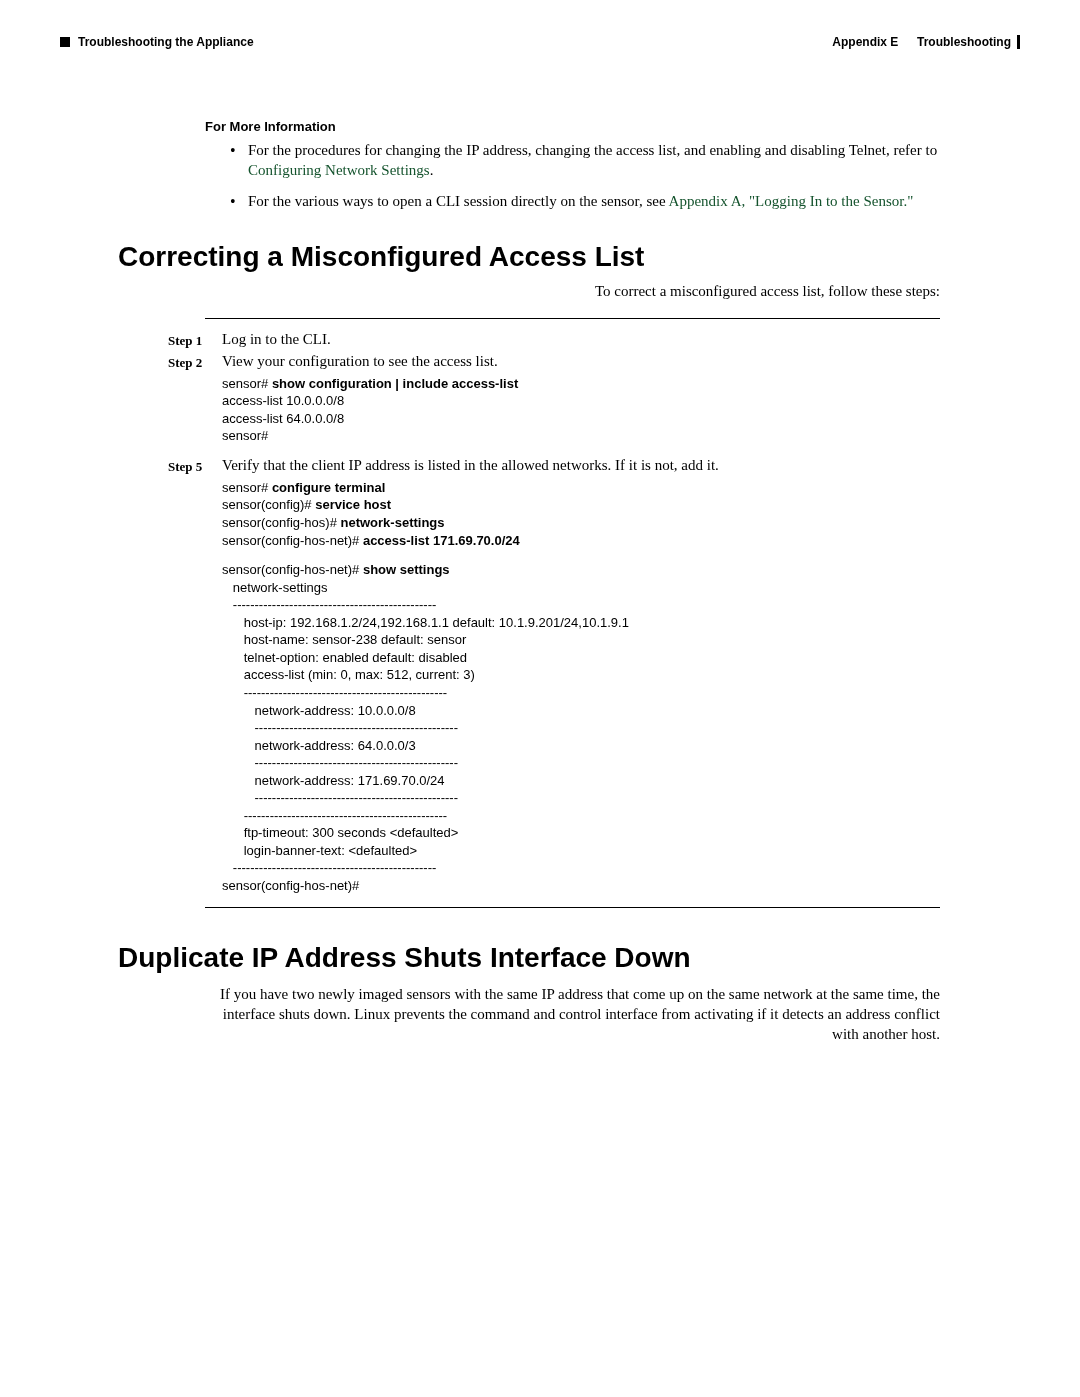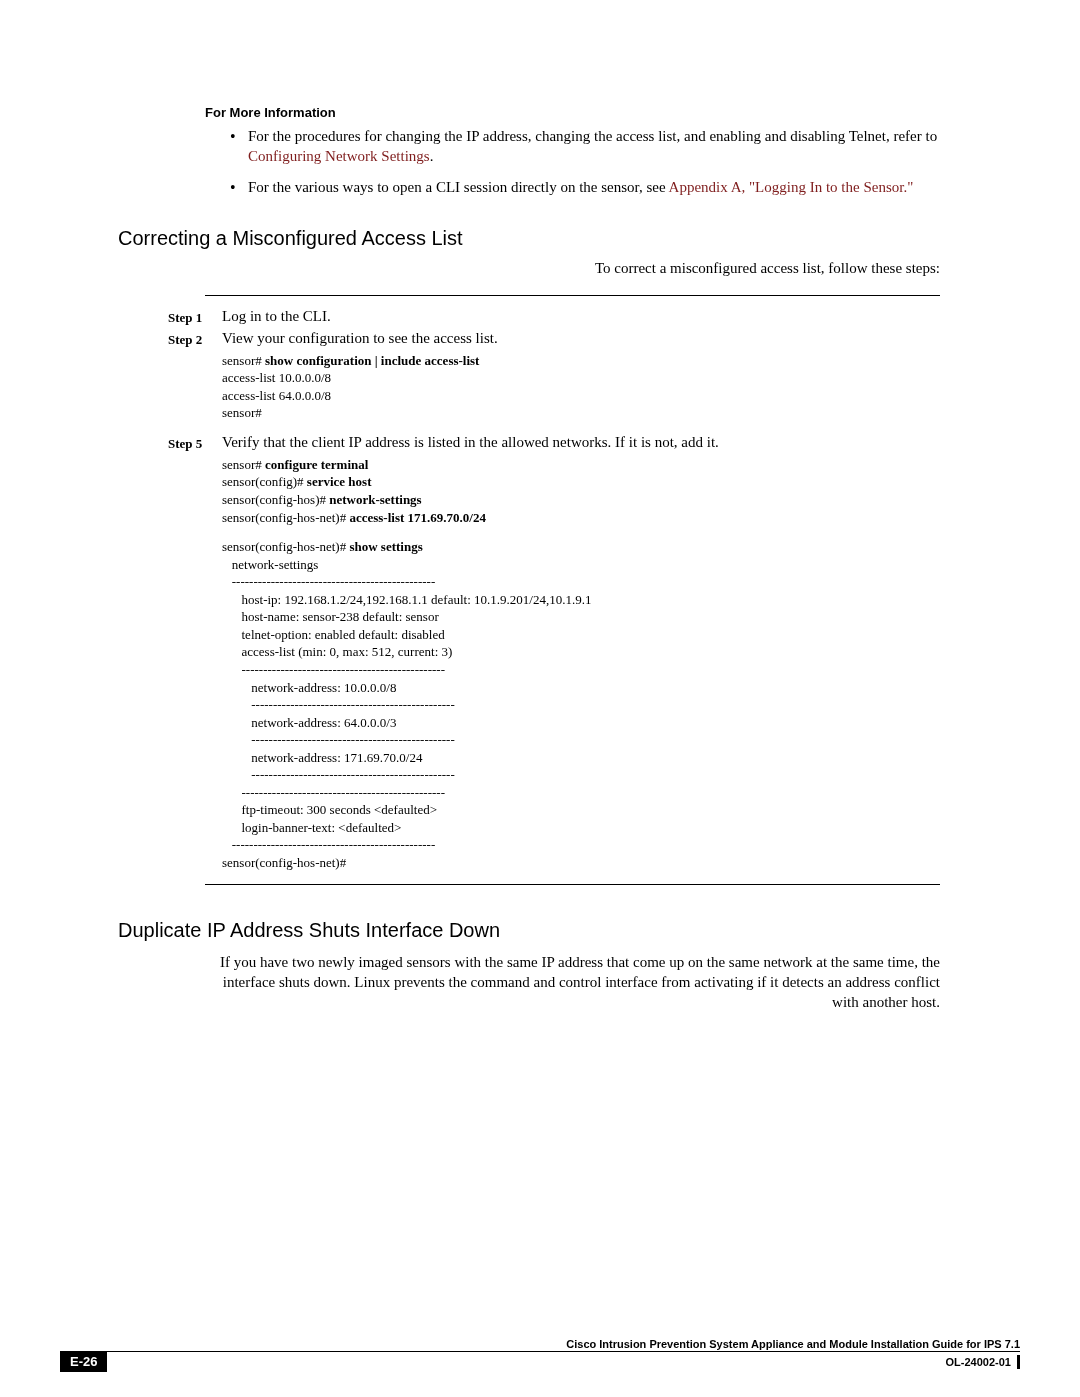--- a/index.html
+++ b/index.html
@@ -69,26 +69,26 @@
     line-height: 1.35;
   }
   .bullet-list li::before {
     content: "•";
     position: absolute;
     left: 0;
     top: 0;
     font-size: 16px;
   }
   .link {
-    color: #7f1d1d;
+    color: #14532d;
   }
   h2.heading {
     font-family: Arial, Helvetica, sans-serif;
-    font-weight: normal;
-    font-size: 20px;
+    font-weight: bold;
+    font-size: 28px;
     margin: 30px 0 10px 58px;
   }
   .intro {
     margin-left: 145px;
     margin-bottom: 18px;
     width: 735px;
     text-align: right;
   }
   .hr {
     border: none;
@@ -111,21 +111,21 @@
     font-size: 13px;
     width: 54px;
     flex-shrink: 0;
     padding-top: 2px;
   }
   .step-text {
     flex: 1;
     padding-top: 0;
   }
   .code-block {
-    font-family: Liberation Serif, serif;
+    font-family: Liberation Sans, sans-serif;
     font-size: 13px;
     white-space: pre;
     margin: 4px 0 12px 162px;
     line-height: 1.35;
   }
   .code-block .b { font-weight: bold; }
   .footer {
     position: absolute;
     bottom: 28px;
     left: 60px;
@@ -161,20 +161,32 @@
   .footer-right {
     display:flex;
     align-items:center;
     gap:6px;
   }
 </style>
 </head>
 <body>
 
 <div class="page">
+  <div class="header-row">
+    <div class="header-left">
+      <span class="black-sq"></span>
+      <span>Troubleshooting the Appliance</span>
+    </div>
+    <div class="header-right">
+      <span>Appendix E</span>
+      <span>&nbsp;&nbsp;</span>
+      <span>Troubleshooting</span>
+      <span class="header-bar"></span>
+    </div>
+  </div>
 
   <div class="section-title">For More Information</div>
   <ul class="bullet-list">
     <li>
       <span>For the procedures for changing the IP address, changing the access list, and enabling and disabling Telnet, refer to </span><span class="link">Configuring Network Settings</span><span>.</span>
     </li>
     <li>
       <span>For the various ways to open a CLI session directly on the sensor, see </span><span class="link">Appendix A, "Logging In to the Sensor."</span><span></span>
     </li>
   </ul>
@@ -230,26 +242,13 @@
 <span>      ftp-timeout: 300 seconds &lt;defaulted&gt;</span>
 <span>      login-banner-text: &lt;defaulted&gt;</span>
 <span>   -----------------------------------------------</span>
 <span>sensor(config-hos-net)#</span></div>
 
   <hr class="hr">
 
   <h2 class="heading" style="margin-top:34px">Duplicate IP Address Shuts Interface Down</h2>
   <div class="intro" style="line-height:1.35">If you have two newly imaged sensors with the same IP address that come up on the same network at the same time, the interface shuts down. Linux prevents the command and control interface from activating if it detects an address conflict with another host.</div>
 
-  <div class="footer">
-    <div class="footer-title">Cisco Intrusion Prevention System Appliance and Module Installation Guide for IPS 7.1</div>
-    <div class="footer-line"></div>
-    <div class="footer-row">
-      <div>
-        <span class="page-badge">E-26</span>
-      </div>
-      <div class="footer-right">
-        <span>OL-24002-01</span>
-        <span class="header-bar"></span>
-      </div>
-    </div>
-  </div>
 </div>
 
 </body></html>

